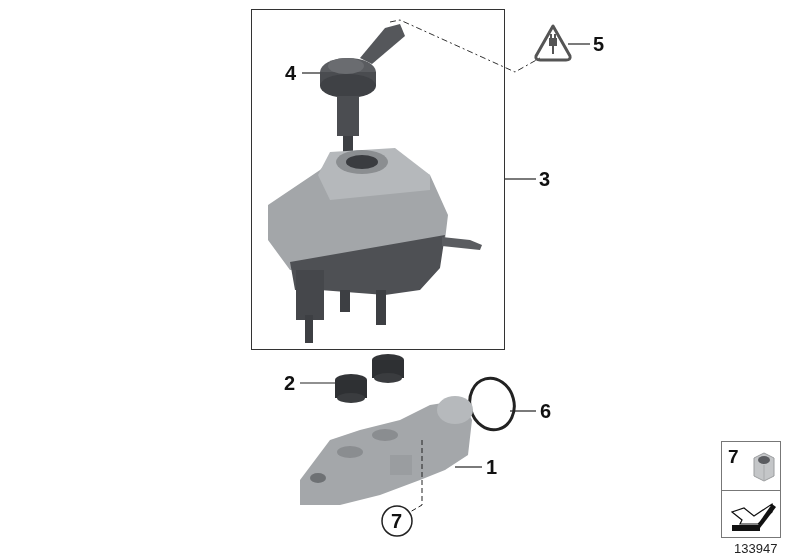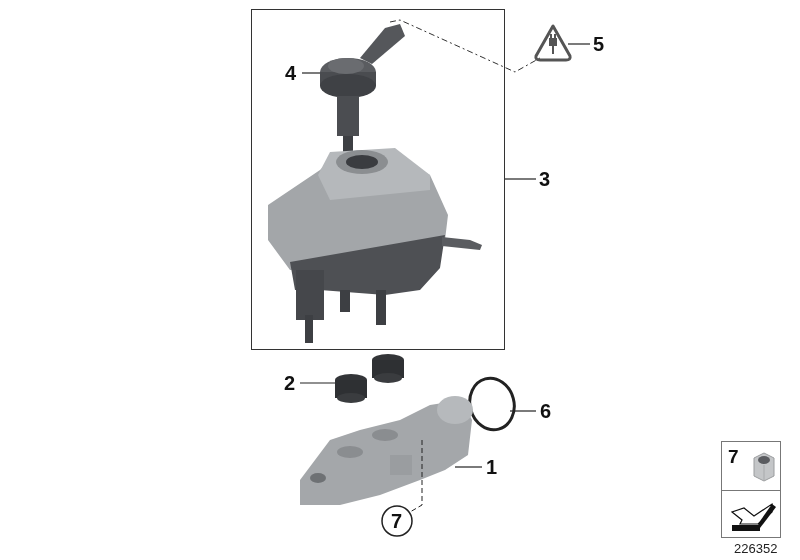--- a/index.html
+++ b/index.html
@@ -98,13 +98,13 @@
     <ellipse cx="14" cy="10" rx="6" ry="4" fill="#5a5c60"></ellipse>
     <line x1="14" y1="15" x2="14" y2="31" stroke="#a8aaac"></line>
   </svg>
   <svg style="position:absolute;left:6px;top:56px;" width="48" height="36">
     <polygon points="4,14 14,22 12,26 30,26 44,14 44,6 26,18 16,10" fill="#fff" stroke="#111" stroke-width="1.2"></polygon>
     <polygon points="44,6 48,9 32,30 30,26" fill="#111"></polygon>
     <rect x="4" y="27" width="28" height="6" fill="#111"></rect>
   </svg>
 </div>
 
-<div class="catno" style="left:734px;top:541px;">226352</div>
+<div class="catno" style="left:734px;top:541px;">133947</div>
 
 </body></html>

